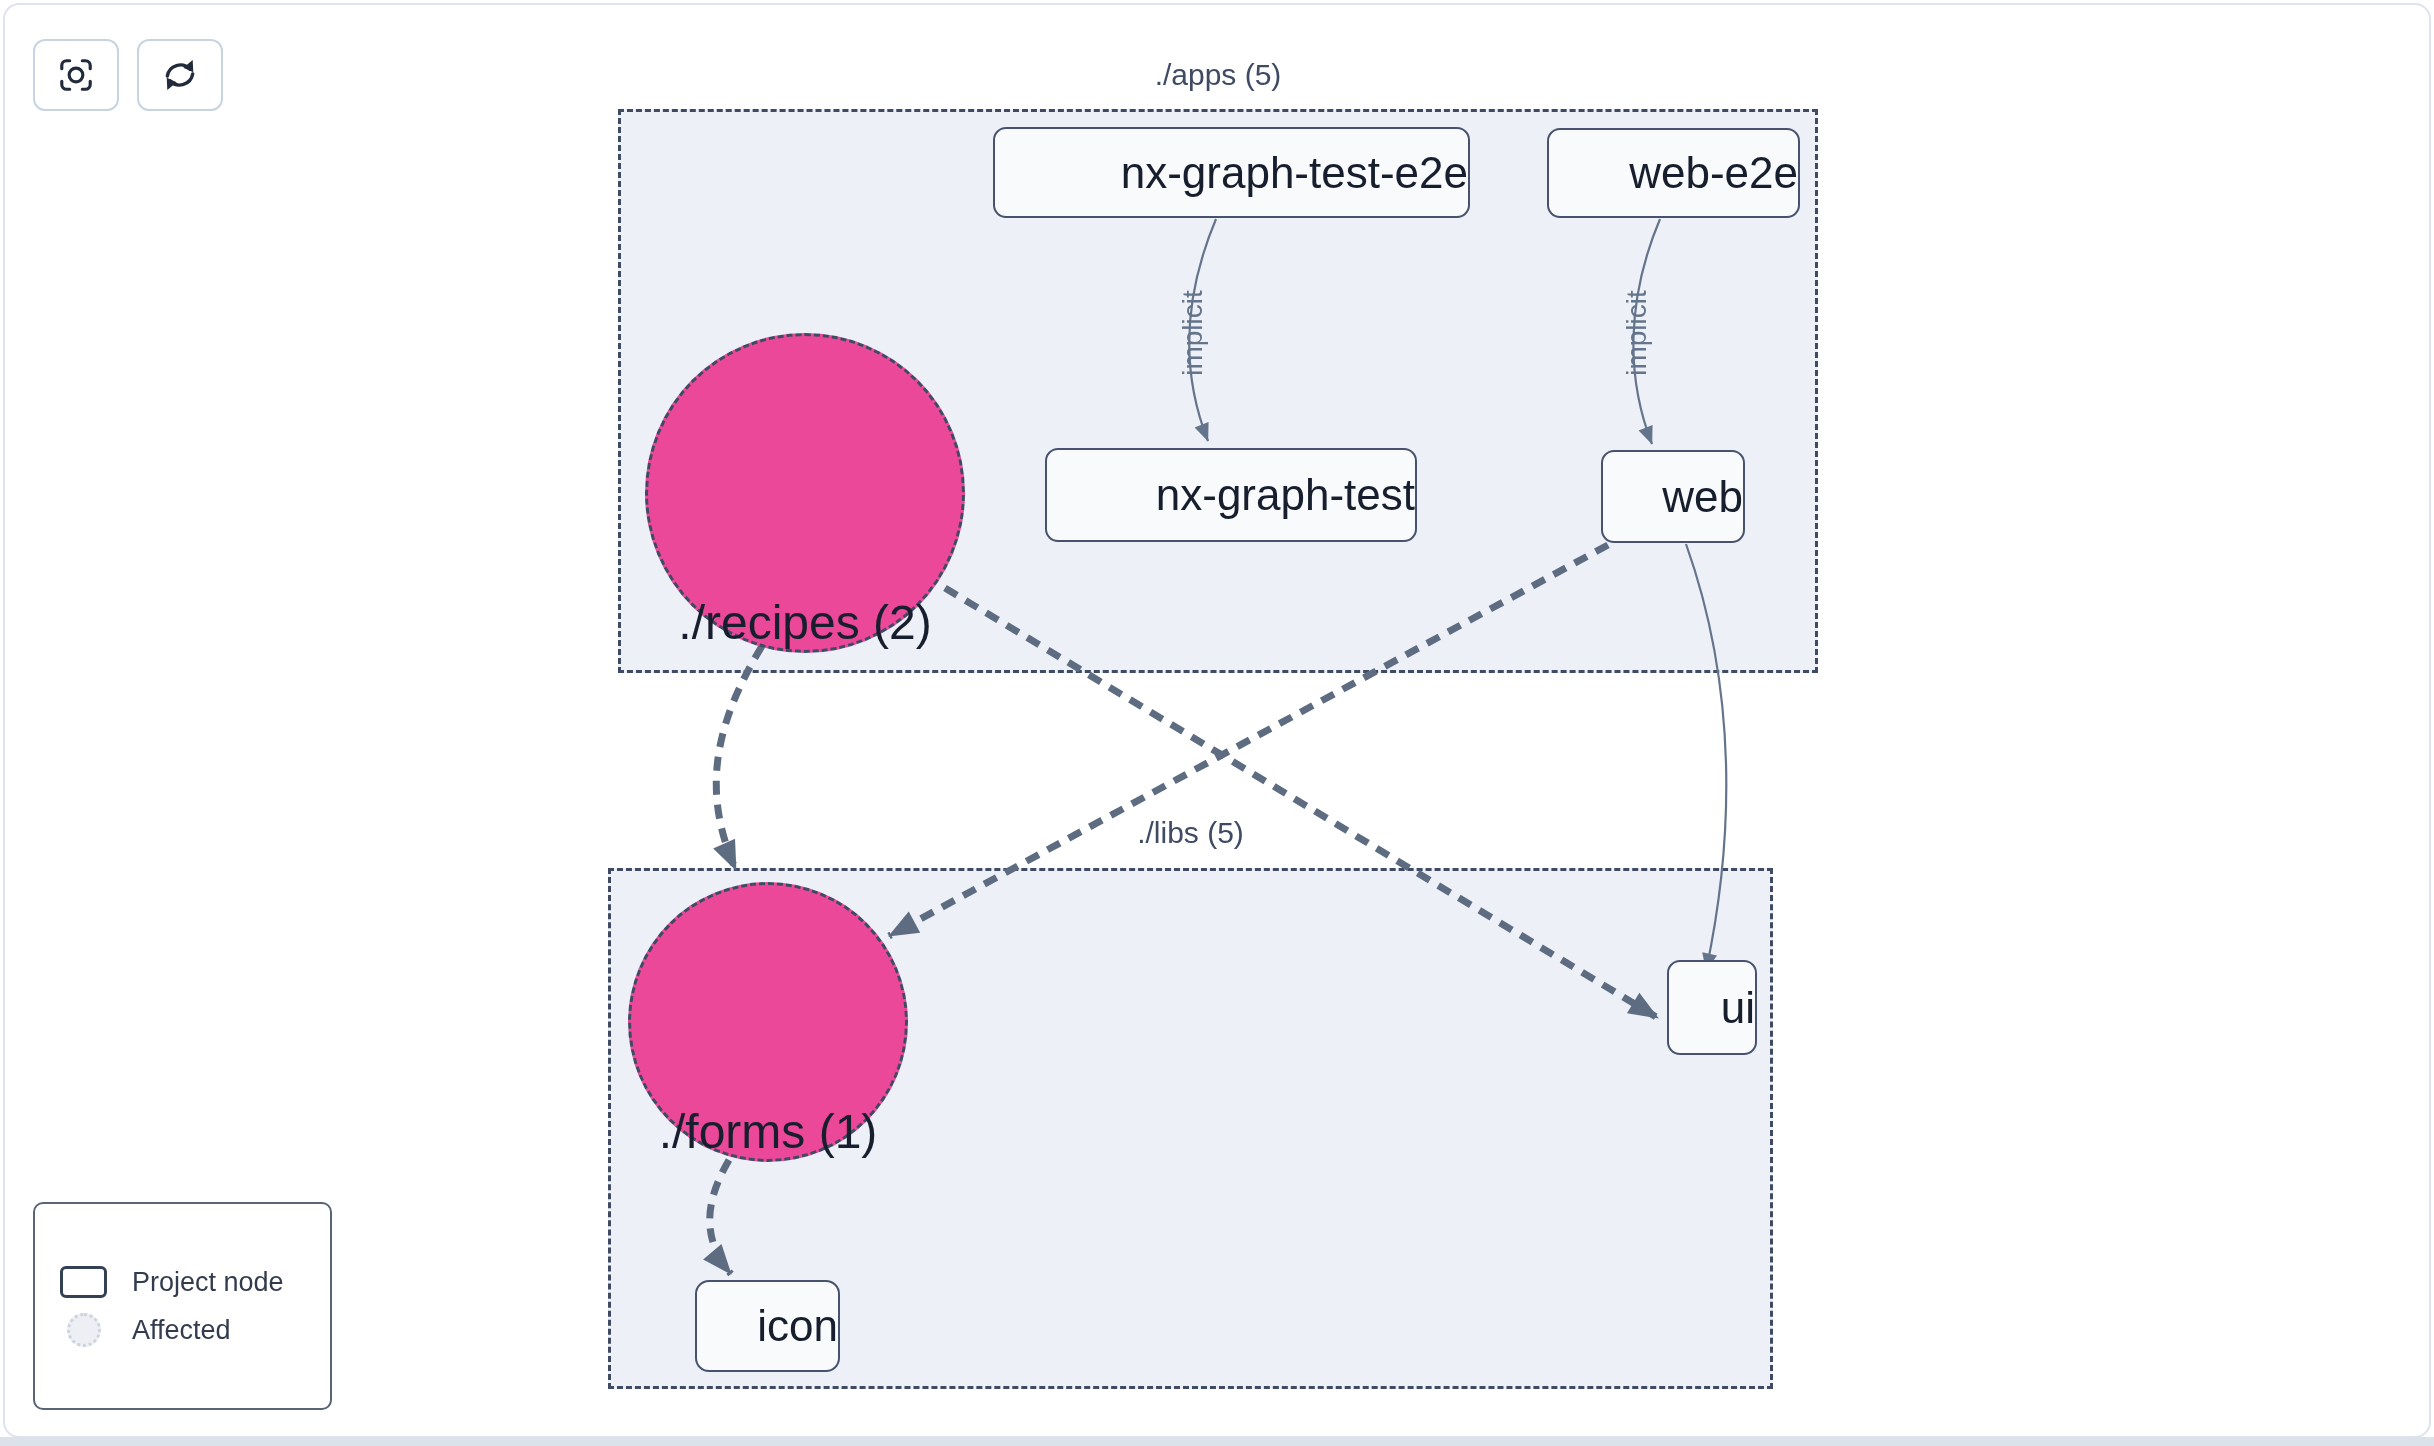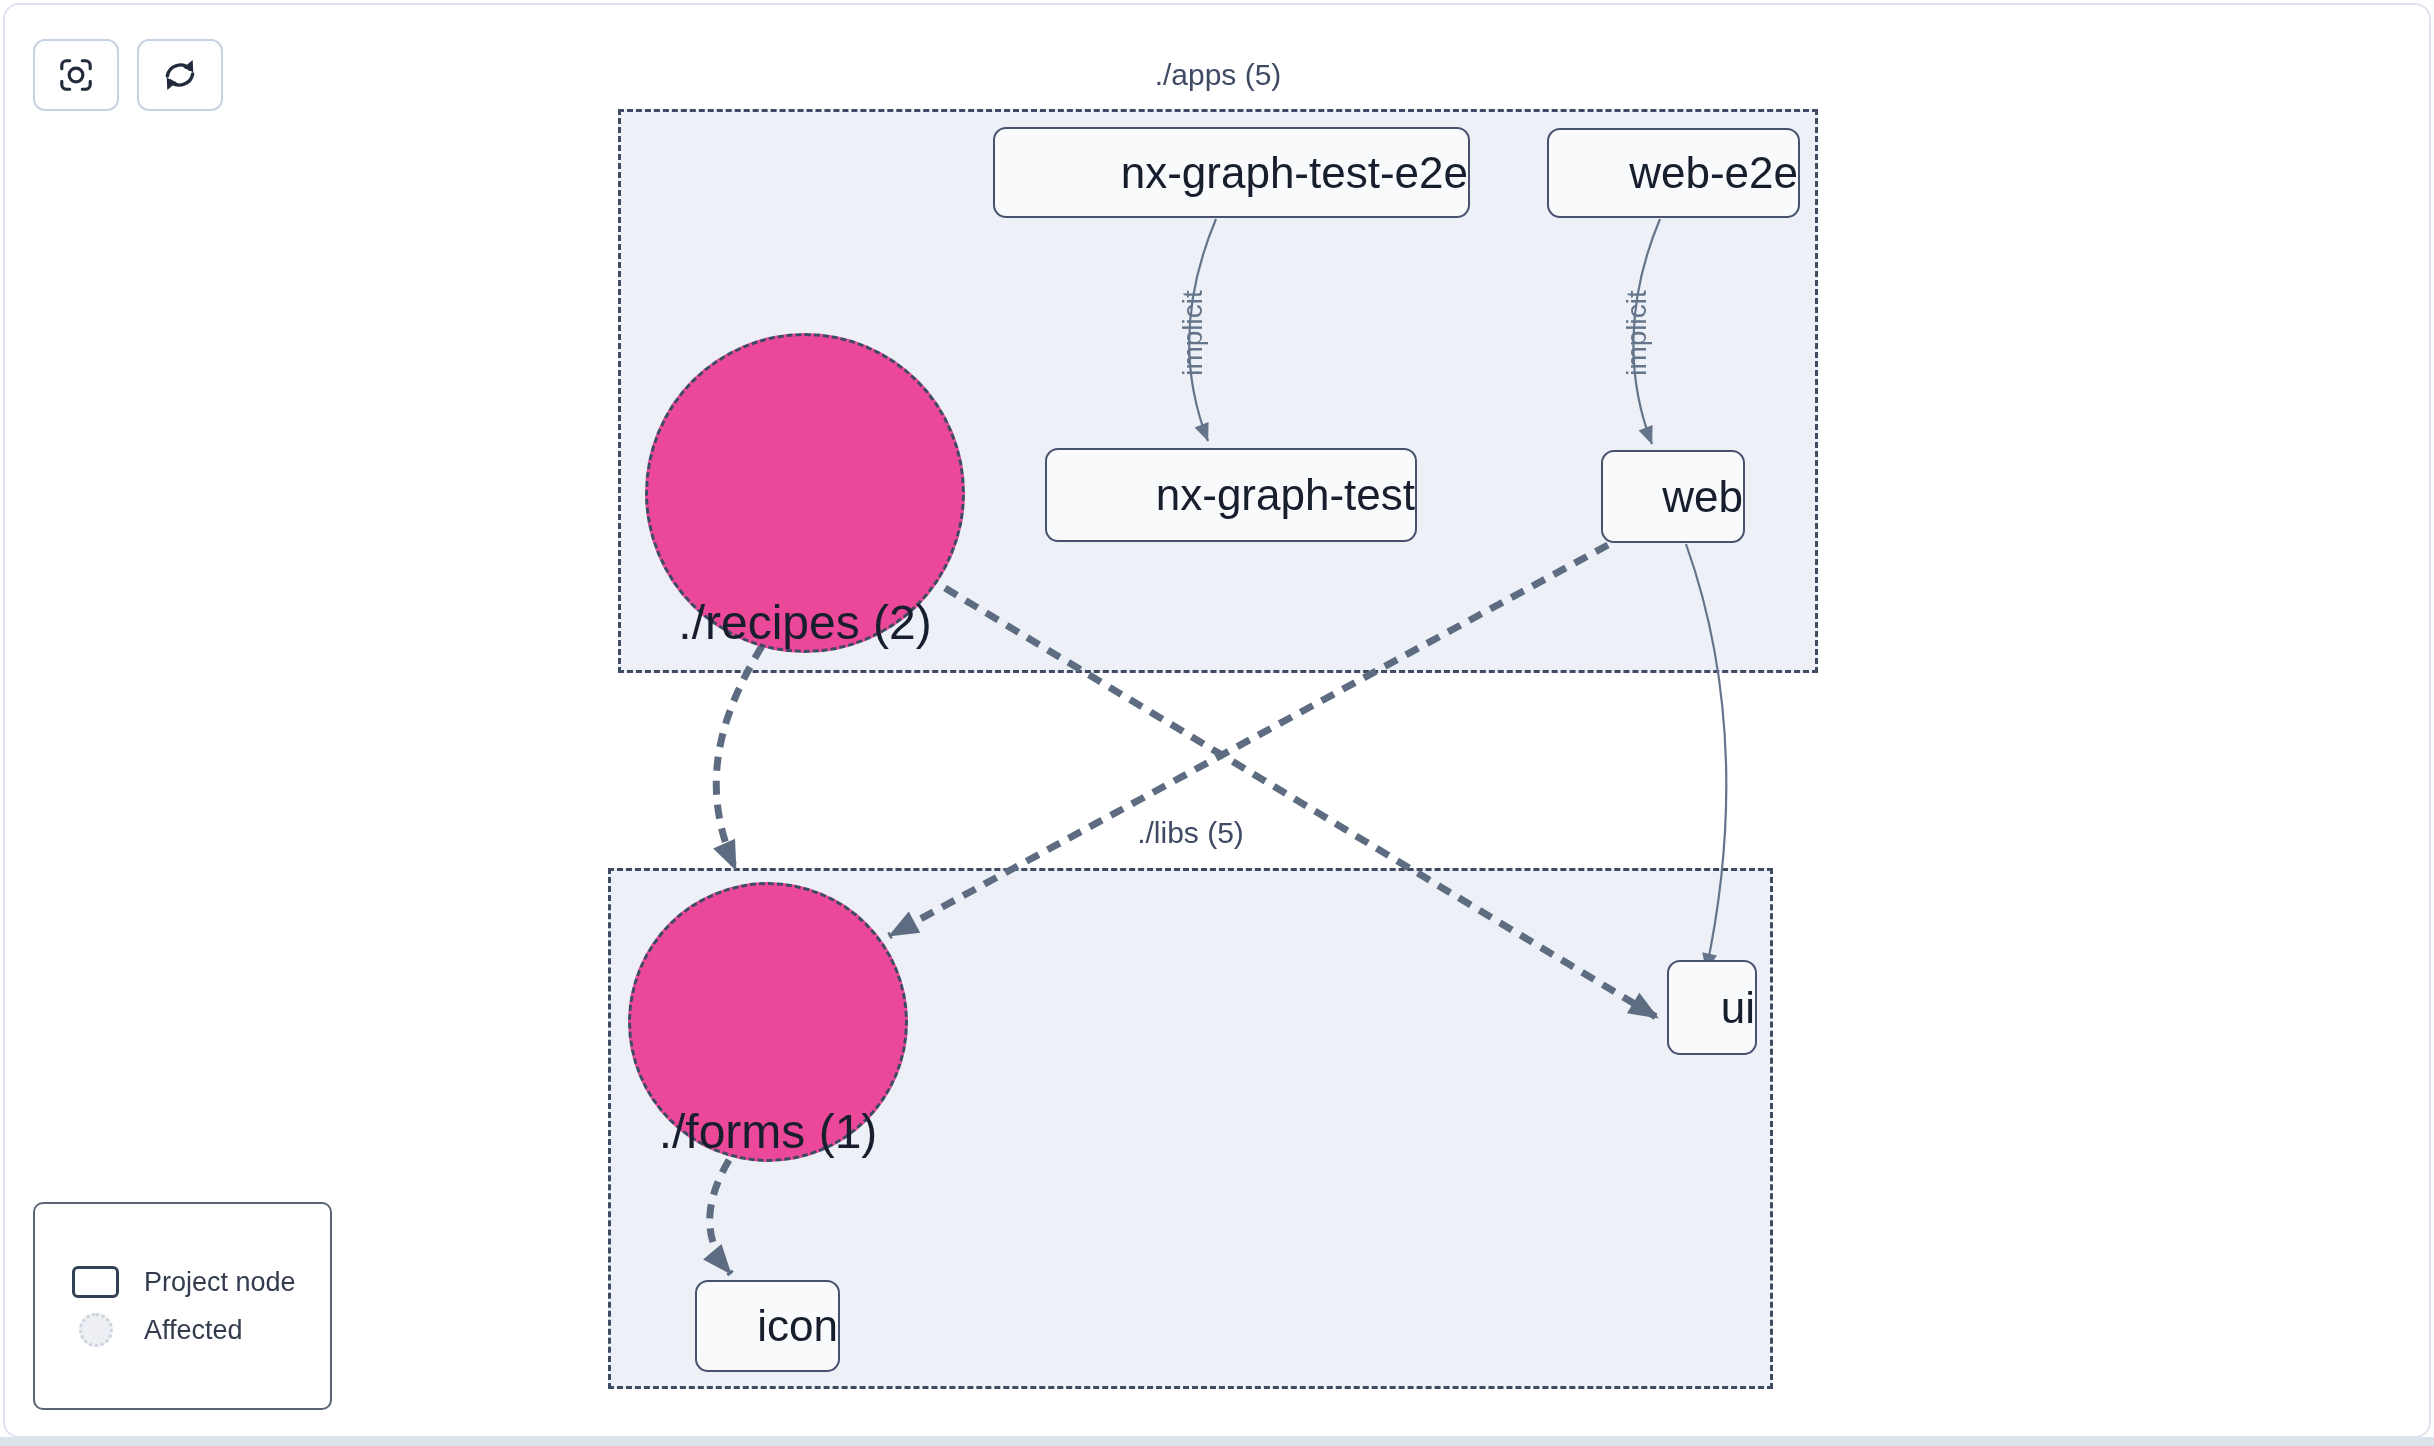--- a/index.html
+++ b/index.html
@@ -36,33 +36,33 @@
         font-size:44px;color:#171f2e;z-index:3;cursor:pointer;}
   .circle-node{position:absolute;background:#ec4899;border:3px dashed #3f4a63;border-radius:50%;
         box-sizing:border-box;display:flex;align-items:flex-end;justify-content:center;
         font-size:48px;color:#171f2e;z-index:3;cursor:pointer;}
 
   .n-nx-graph-test-e2e{left:993px;top:127px;width:477px;height:91px;}
   .n-web-e2e{left:1547px;top:128px;width:253px;height:90px;}
   .n-nx-graph-test{left:1045px;top:448px;width:372px;height:94px;}
   .n-web{left:1601px;top:450px;width:144px;height:93px;padding-left:44px;}
   .n-ui{left:1667px;top:960px;width:90px;height:95px;}
-  .n-icon{left:695px;top:1280px;width:145px;height:92px;}
+  .n-icon{left:695px;top:1280px;width:145px;height:92px;border-radius:14px;}
   .n-recipes{left:645px;top:333px;width:320px;height:320px;}
   .n-forms{left:628px;top:882px;width:280px;height:280px;}
 
   .edge-label{position:absolute;z-index:3;font-size:28px;color:#64748b;
               transform:translate(-50%,-50%) rotate(-90deg);white-space:nowrap;}
   .lbl-implicit-1{left:1193px;top:333px;}
   .lbl-implicit-2{left:1637px;top:333px;}
 
   
   .legend{position:absolute;left:33px;top:1202px;width:299px;height:208px;background:#fff;
           border:2px solid #5b6474;border-radius:10px;box-sizing:border-box;z-index:6;
-          display:flex;flex-direction:column;justify-content:center;padding:6px 12px;}
+          display:flex;flex-direction:column;justify-content:center;padding:6px 0;}
   .legend-row{display:flex;align-items:center;height:48px;}
   .swatch-wrap{width:47px;margin-left:25px;display:flex;align-items:center;justify-content:center;flex:none;}
   .legend-label{margin-left:25px;font-size:27px;color:#333c4e;}
   .sw-project{width:47px;height:32px;border:3px solid #334155;border-radius:6px;background:#fff;box-sizing:border-box;}
   .sw-composite{width:34px;height:34px;border:3px dashed #334155;border-radius:50%;background:#fff;box-sizing:border-box;}
   .sw-affected{width:34px;height:34px;border:3px dotted #ccd3dd;border-radius:50%;background:#edeff4;box-sizing:border-box;}
   .sw-touched{width:34px;height:34px;border-radius:50%;background:#1a49e8;}
 </style>
 </head>
 <body>

